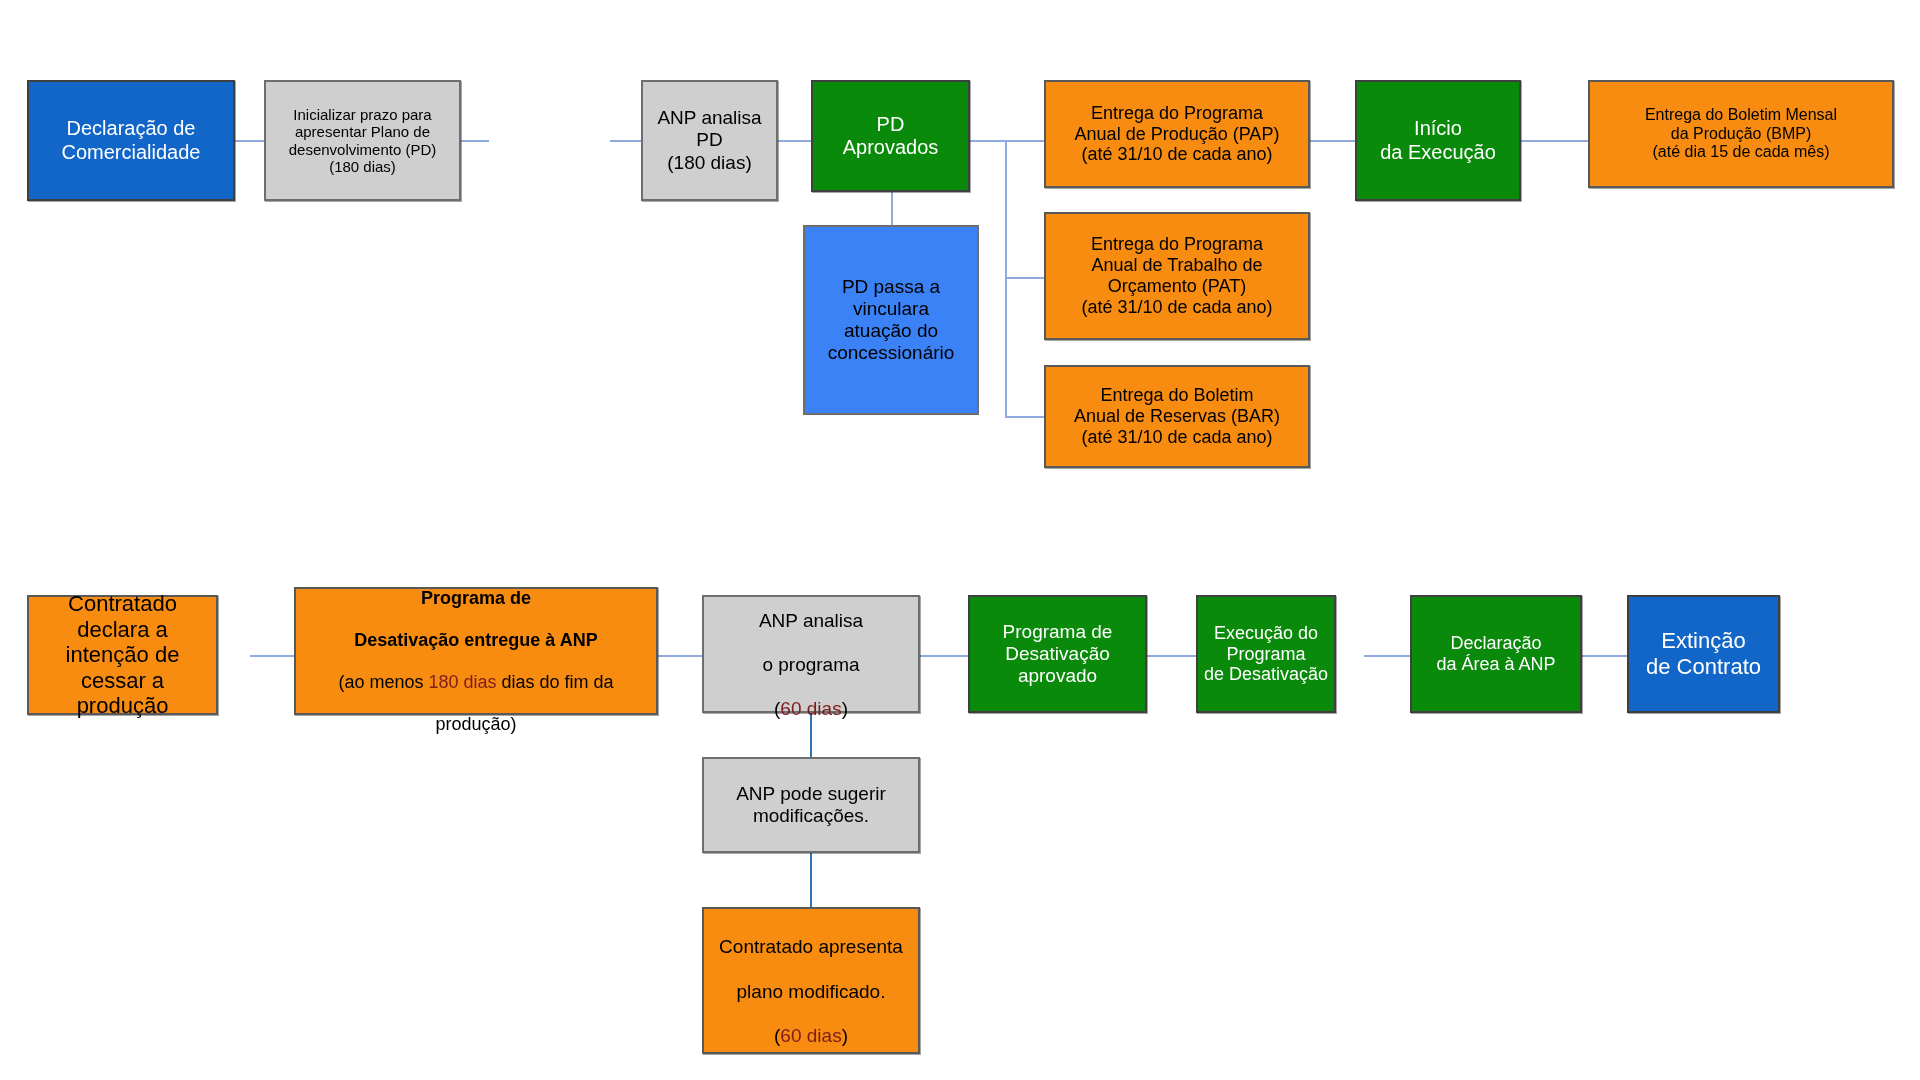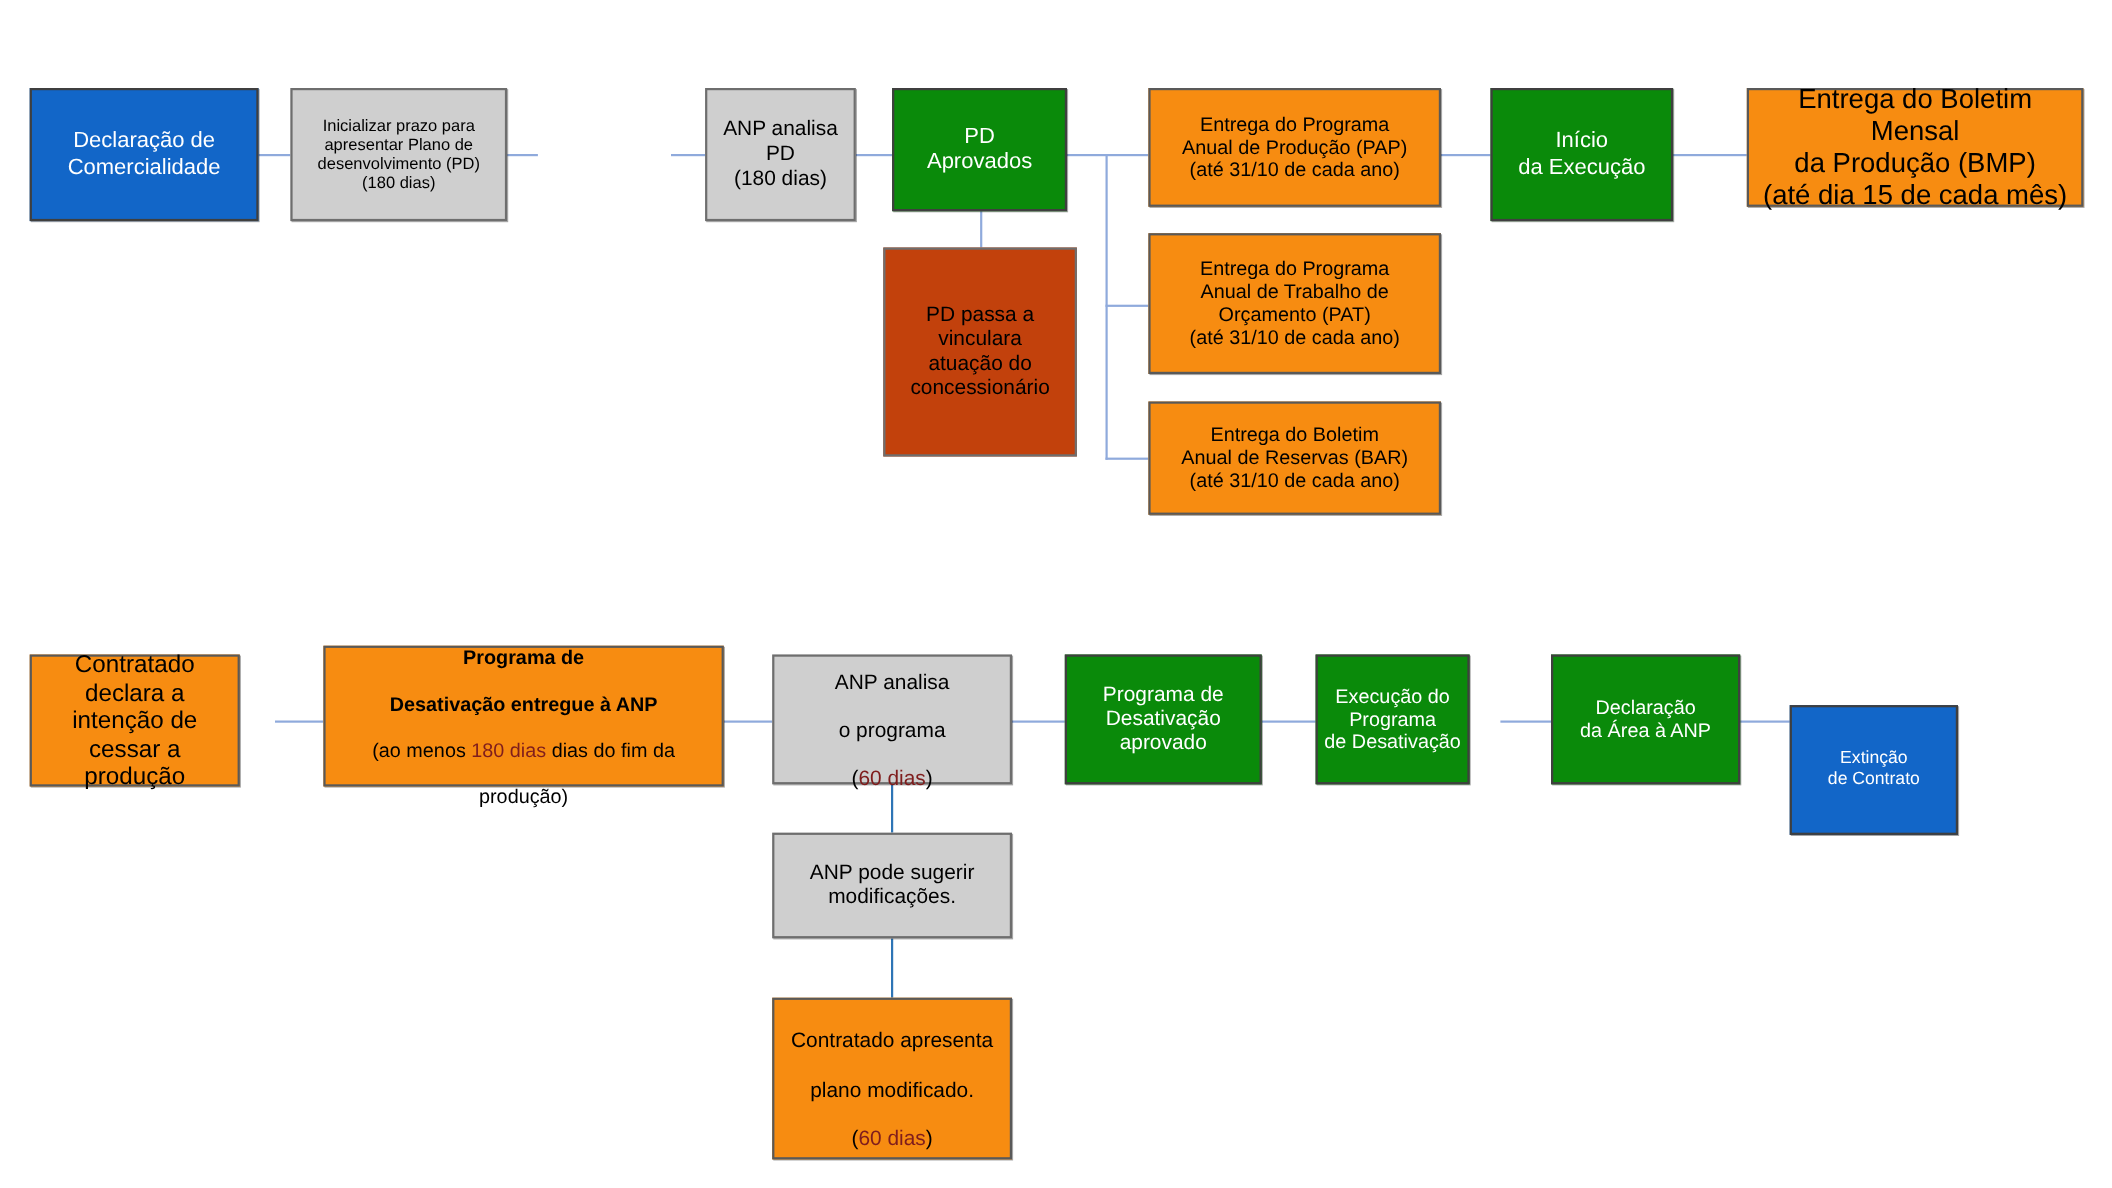--- a/index.html
+++ b/index.html
@@ -33,21 +33,21 @@
   .node .txt {
     display: block;
     width: 100%;
     white-space: pre-line;
   }
   
   .fill-blue   { background: #1266c8; color: #ffffff; border-color: #3f3f3f; }
   .fill-green  { background: #0a8a0a; color: #ffffff; border-color: #3f3f3f; }
   .fill-orange { background: #f78c11; color: #000000; border-color: #595959; }
   .fill-gray   { background: #cfcfcf; color: #000000; border-color: #6e6e6e; }
-  .fill-white  { background: #c2410c; color: #000000; border-color: #6e6e6e; box-shadow:none; }
+  .fill-white  { background: #3b82f6; color: #000000; border-color: #6e6e6e; box-shadow:none; }
 
   
   .conn {
     position: absolute;
     background: #8faadc;
     z-index: 1;
   }
   .conn.h { height: 2px; }
   .conn.v { width: 2px; }
   .conn.dark { background: #2e75b6; }
@@ -123,21 +123,21 @@
     <span class="txt">Entrega do Boletim
 Anual de Reservas (BAR)
 (até 31/10 de cada ano)</span>
   </div>
 
   <div class="node fill-green" style="left:1355px; top:80px; width:166px; height:121px; font-size:20px;">
     <span class="txt">Início
 da Execução</span>
   </div>
 
-  <div class="node fill-orange" style="left:1588px; top:80px; width:306px; height:108px; font-size:25px;text-align:center;">
+  <div class="node fill-orange" style="left:1588px; top:80px; width:306px; height:108px; font-size:16px;text-align:center;">
     <span class="txt">Entrega do Boletim Mensal
 da Produção (BMP)
 (até dia 15 de cada mês)</span>
   </div>
 
   <div class="conn h" style="left:250px; top:655px; width:44px;"></div>
   <div class="conn h" style="left:658px; top:655px; width:44px;"></div>
   <div class="conn h" style="left:920px; top:655px; width:48px;"></div>
   <div class="conn h" style="left:1147px; top:655px; width:49px;"></div>
   <div class="conn h" style="left:1364px; top:655px; width:46px;"></div>
@@ -179,21 +179,21 @@
     <span class="txt">Execução do
 Programa
 de Desativação</span>
   </div>
 
   <div class="node fill-green" style="left:1410px; top:595px; width:172px; height:118px; font-size:18px;">
     <span class="txt">Declaração
 da Área à ANP</span>
   </div>
 
-  <div class="node fill-blue" style="left:1627px; top:595px; width:153px; height:118px; font-size:16px;margin-top:46px;">
+  <div class="node fill-blue" style="left:1627px; top:595px; width:153px; height:118px; font-size:22px;">
     <span class="txt">Extinção
 de Contrato</span>
   </div>
 
   <div class="node fill-gray" style="left:702px; top:757px; width:218px; height:96px; font-size:19px;">
     <span class="txt">ANP pode sugerir
 modificações.</span>
   </div>
 
   <div class="node fill-orange" style="left:702px; top:907px; width:218px; height:147px; font-size:19px;">

